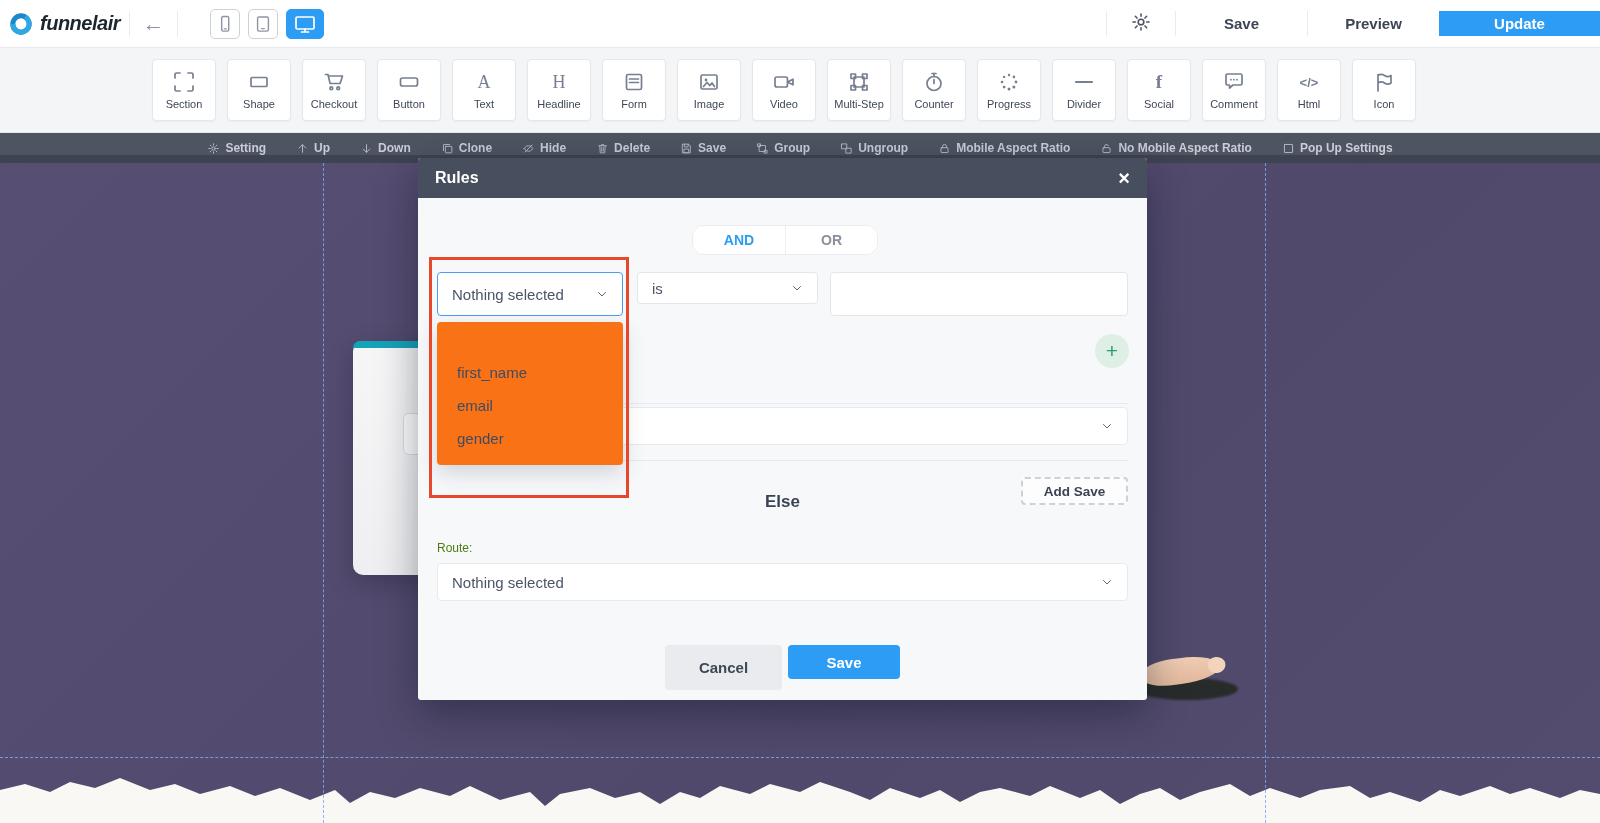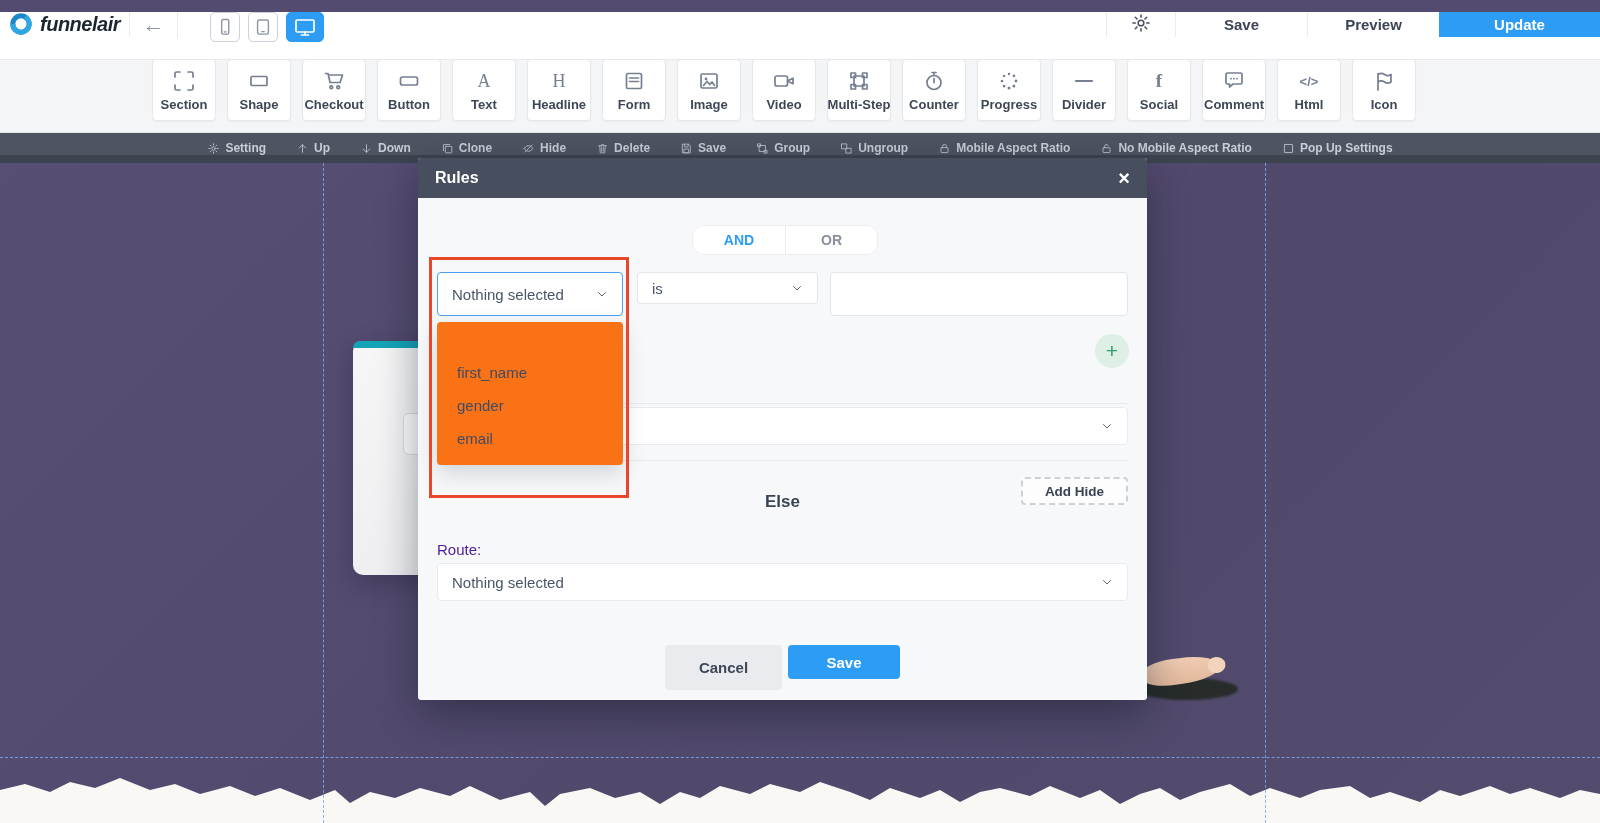--- a/index.html
+++ b/index.html
@@ -1,40 +1,40 @@
 <!DOCTYPE html>
 <html><head>
 <meta charset="utf-8">
 <style>
   * { margin:0; padding:0; box-sizing:border-box; }
   html,body { width:1600px; height:823px; overflow:hidden; }
   body { font-family:"Liberation Sans", sans-serif; position:relative; background:#544b70; }
 
   
-  .topbar { position:absolute; left:0; top:12px; width:1600px; height:48px; background:#ffffff; border-bottom:1px solid #e7e9ed; display:flex; align-items:flex-start; z-index:40; }
+  .topbar { position:absolute; left:0; top:0; width:1600px; height:48px; background:#ffffff; border-bottom:1px solid #e7e9ed; display:flex; align-items:center; z-index:40; }
   .brand { width:130px; display:flex; align-items:center; justify-content:center; gap:7px; border-right:1px solid #e9ebef; }
   .brand-mark { width:24px; height:24px; }
   .brand-name { font-family:"Liberation Sans", sans-serif; font-style:italic; font-weight:800; font-size:20px; color:#1c2530; letter-spacing:-0.5px; }
   .back-cell { width:48px; display:flex; align-items:center; justify-content:center; border-right:1px solid #e9ebef; color:#8a93a3; font-size:22px; cursor:pointer; }
   .device-group { display:flex; align-items:center; gap:8px; padding-left:32px; }
   .dev-btn { width:30px; height:30px; border:1px solid #ccd1d9; border-radius:5px; background:#fff; display:flex; align-items:center; justify-content:center; color:#8d95a5; cursor:pointer; }
   .dev-btn.active { width:38px; background:#2d9cf4; border-color:#2d9cf4; color:#ffffff; }
   .topbar-right { margin-left:auto; display:flex; align-items:stretch; }
   .top-cell { display:flex; align-items:center; justify-content:center; border-left:1px solid #e9ebef; font-size:15px; font-weight:700; color:#3d4455; cursor:pointer; }
   .cell-gear { width:69px; color:#4a5263; }
   .cell-save { width:132px; }
   .cell-preview { width:132px; }
   .cell-update { width:161px; background:#2d9cf4; color:#ffffff; border-left:none; }
 
   
   .elements-bar { position:absolute; left:0; top:48px; width:1600px; height:85px; background:#f4f5f7; border-bottom:1px solid #e6e8ec; z-index:30; }
   .elements-row { position:absolute; left:152px; top:11px; display:flex; gap:11px; }
   .el-btn { width:64px; height:62px; background:#ffffff; border:1px solid #e4e7eb; border-radius:4px; box-shadow:0 1px 2px rgba(20,30,50,.04); display:flex; flex-direction:column; align-items:center; justify-content:center; gap:4px; cursor:pointer; }
   .el-btn .ic { width:26px; height:24px; color:#767f91; display:flex; align-items:center; justify-content:center; }
-  .el-btn .lb { font-size:13px; font-weight:700; color:#3f4756; white-space:nowrap; }
+  .el-btn .lb { font-size:11px; font-weight:400; color:#3f4756; white-space:nowrap; }
 
   
   .ctx-bar { position:absolute; left:0; top:133px; width:1600px; height:30px; background:#4e5462; z-index:31; display:flex; align-items:center; justify-content:center; gap:30px; overflow:hidden; }
   .ctx-bar::after { content:""; position:absolute; left:0; bottom:0; width:100%; height:8px; background:rgba(42,48,60,.45); pointer-events:none; }
   .ctx-item { display:flex; align-items:flex-end; gap:5px; color:#c8cdd8; font-size:12px; font-weight:700; white-space:nowrap; cursor:pointer; }
   .ctx-item .ic { width:13px; height:13px; display:flex; align-items:center; justify-content:center; color:#b9bfcc; }
 
   
   .canvas { position:absolute; left:0; top:163px; width:1600px; height:660px; background:linear-gradient(135deg,#574e74 0%,#51496c 60%,#544c6e 100%); overflow:hidden; }
   .guide-v { position:absolute; top:0; bottom:0; width:0; border-left:1px dashed rgba(125,168,240,.85); z-index:6; }
@@ -65,21 +65,21 @@
   .select .chev { margin-left:auto; color:#5b6578; display:flex; }
   .sel-field { left:19px; top:114px; width:186px; height:44px; border:1.5px solid #4a9df2; z-index:10; }
   .sel-op { left:219px; top:114px; width:181px; height:32px; }
   .inp-value { left:412px; top:114px; width:298px; height:44px; cursor:text; }
   .plus-btn { position:absolute; left:677px; top:176px; width:34px; height:34px; border-radius:50%; background:#def0e6; color:#2f9e6e; font-size:21px; font-weight:400; display:flex; align-items:center; justify-content:center; cursor:pointer; }
   .hr1 { position:absolute; left:19px; right:19px; top:245px; border-top:1px solid #e8eaee; }
   .sel-rule-route { left:19px; top:249px; width:691px; height:38px; border-color:#e7eaee; }
   .hr2 { position:absolute; left:19px; right:19px; top:302px; border-top:1px solid #e8eaee; }
   .add-rule { position:absolute; right:19px; top:319px; width:107px; height:28px; background:#fdfdfe; border:2px dashed #ccd2da; border-radius:4px; display:flex; align-items:center; justify-content:center; font-size:13.5px; font-weight:700; color:#3a4354; cursor:pointer; }
   .else-label { position:absolute; left:0; top:334px; width:100%; text-align:center; font-size:17px; font-weight:800; color:#3a4354; }
-  .route-label { position:absolute; left:19px; top:383px; font-size:15px; font-weight:400; color:#4c1d95; }
+  .route-label { position:absolute; left:19px; top:383px; font-size:12px; font-weight:400; color:#4d7c0f; }
   .sel-route { left:19px; top:405px; width:691px; height:38px; border-color:#e7eaee; }
   .modal-actions { position:absolute; left:0; top:487px; width:100%; display:flex; justify-content:center; gap:6px; }
   .btn-cancel { width:117px; height:45px; background:#e9ebef; border:none; border-radius:4px; font-size:15px; font-weight:700; color:#3f4656; font-family:inherit; cursor:pointer; }
   .btn-save { width:112px; height:34px; background:#2d9cf4; border:none; border-radius:4px; font-size:15px; font-weight:700; color:#ffffff; font-family:inherit; cursor:pointer; }
 
   .field-menu { position:absolute; left:19px; top:164px; width:186px; height:143px; background:#f97316; border-radius:4px; box-shadow:0 8px 22px rgba(40,50,70,.18); z-index:20; padding-top:34px; overflow:hidden; }
   .menu-item { height:33px; display:flex; align-items:center; padding-left:20px; font-size:15px; color:#3f4b63; cursor:pointer; }
   .highlight-box { position:absolute; left:11px; top:99px; width:200px; height:241px; border:3px solid #e8472b; z-index:30; pointer-events:none; }
 </style>
 </head>
@@ -461,36 +461,36 @@
   <div class="select sel-rule-route">
     <span></span>
     <span class="chev">
         <svg width="12" height="12" viewBox="0 0 24 24">
           <path fill="none" stroke="currentColor" stroke-width="2" stroke-linecap="round" stroke-linejoin="round" d="M5 9l7 7 7-7"></path>
         </svg>
       </span>
   </div>
   <div class="hr2"></div>
 
-  <div class="add-rule">Add Hide</div>
+  <div class="add-rule">Add Save</div>
   <div class="else-label">Else</div>
   <div class="route-label">Route:</div>
   <div class="select sel-route">
     <span>Nothing selected</span>
     <span class="chev">
         <svg width="12" height="12" viewBox="0 0 24 24">
           <path fill="none" stroke="currentColor" stroke-width="2" stroke-linecap="round" stroke-linejoin="round" d="M5 9l7 7 7-7"></path>
         </svg>
       </span>
   </div>
 
   <div class="modal-actions">
     <button class="btn-cancel">Cancel</button>
     <button class="btn-save">Save</button>
   </div>
 
   <div class="field-menu" id="fieldMenu">
       <div class="menu-item">first_name</div>
+      <div class="menu-item">email</div>
       <div class="menu-item">gender</div>
-      <div class="menu-item">email</div>
     </div>
   <div class="highlight-box"></div>
 </div>
 
 </body></html>

